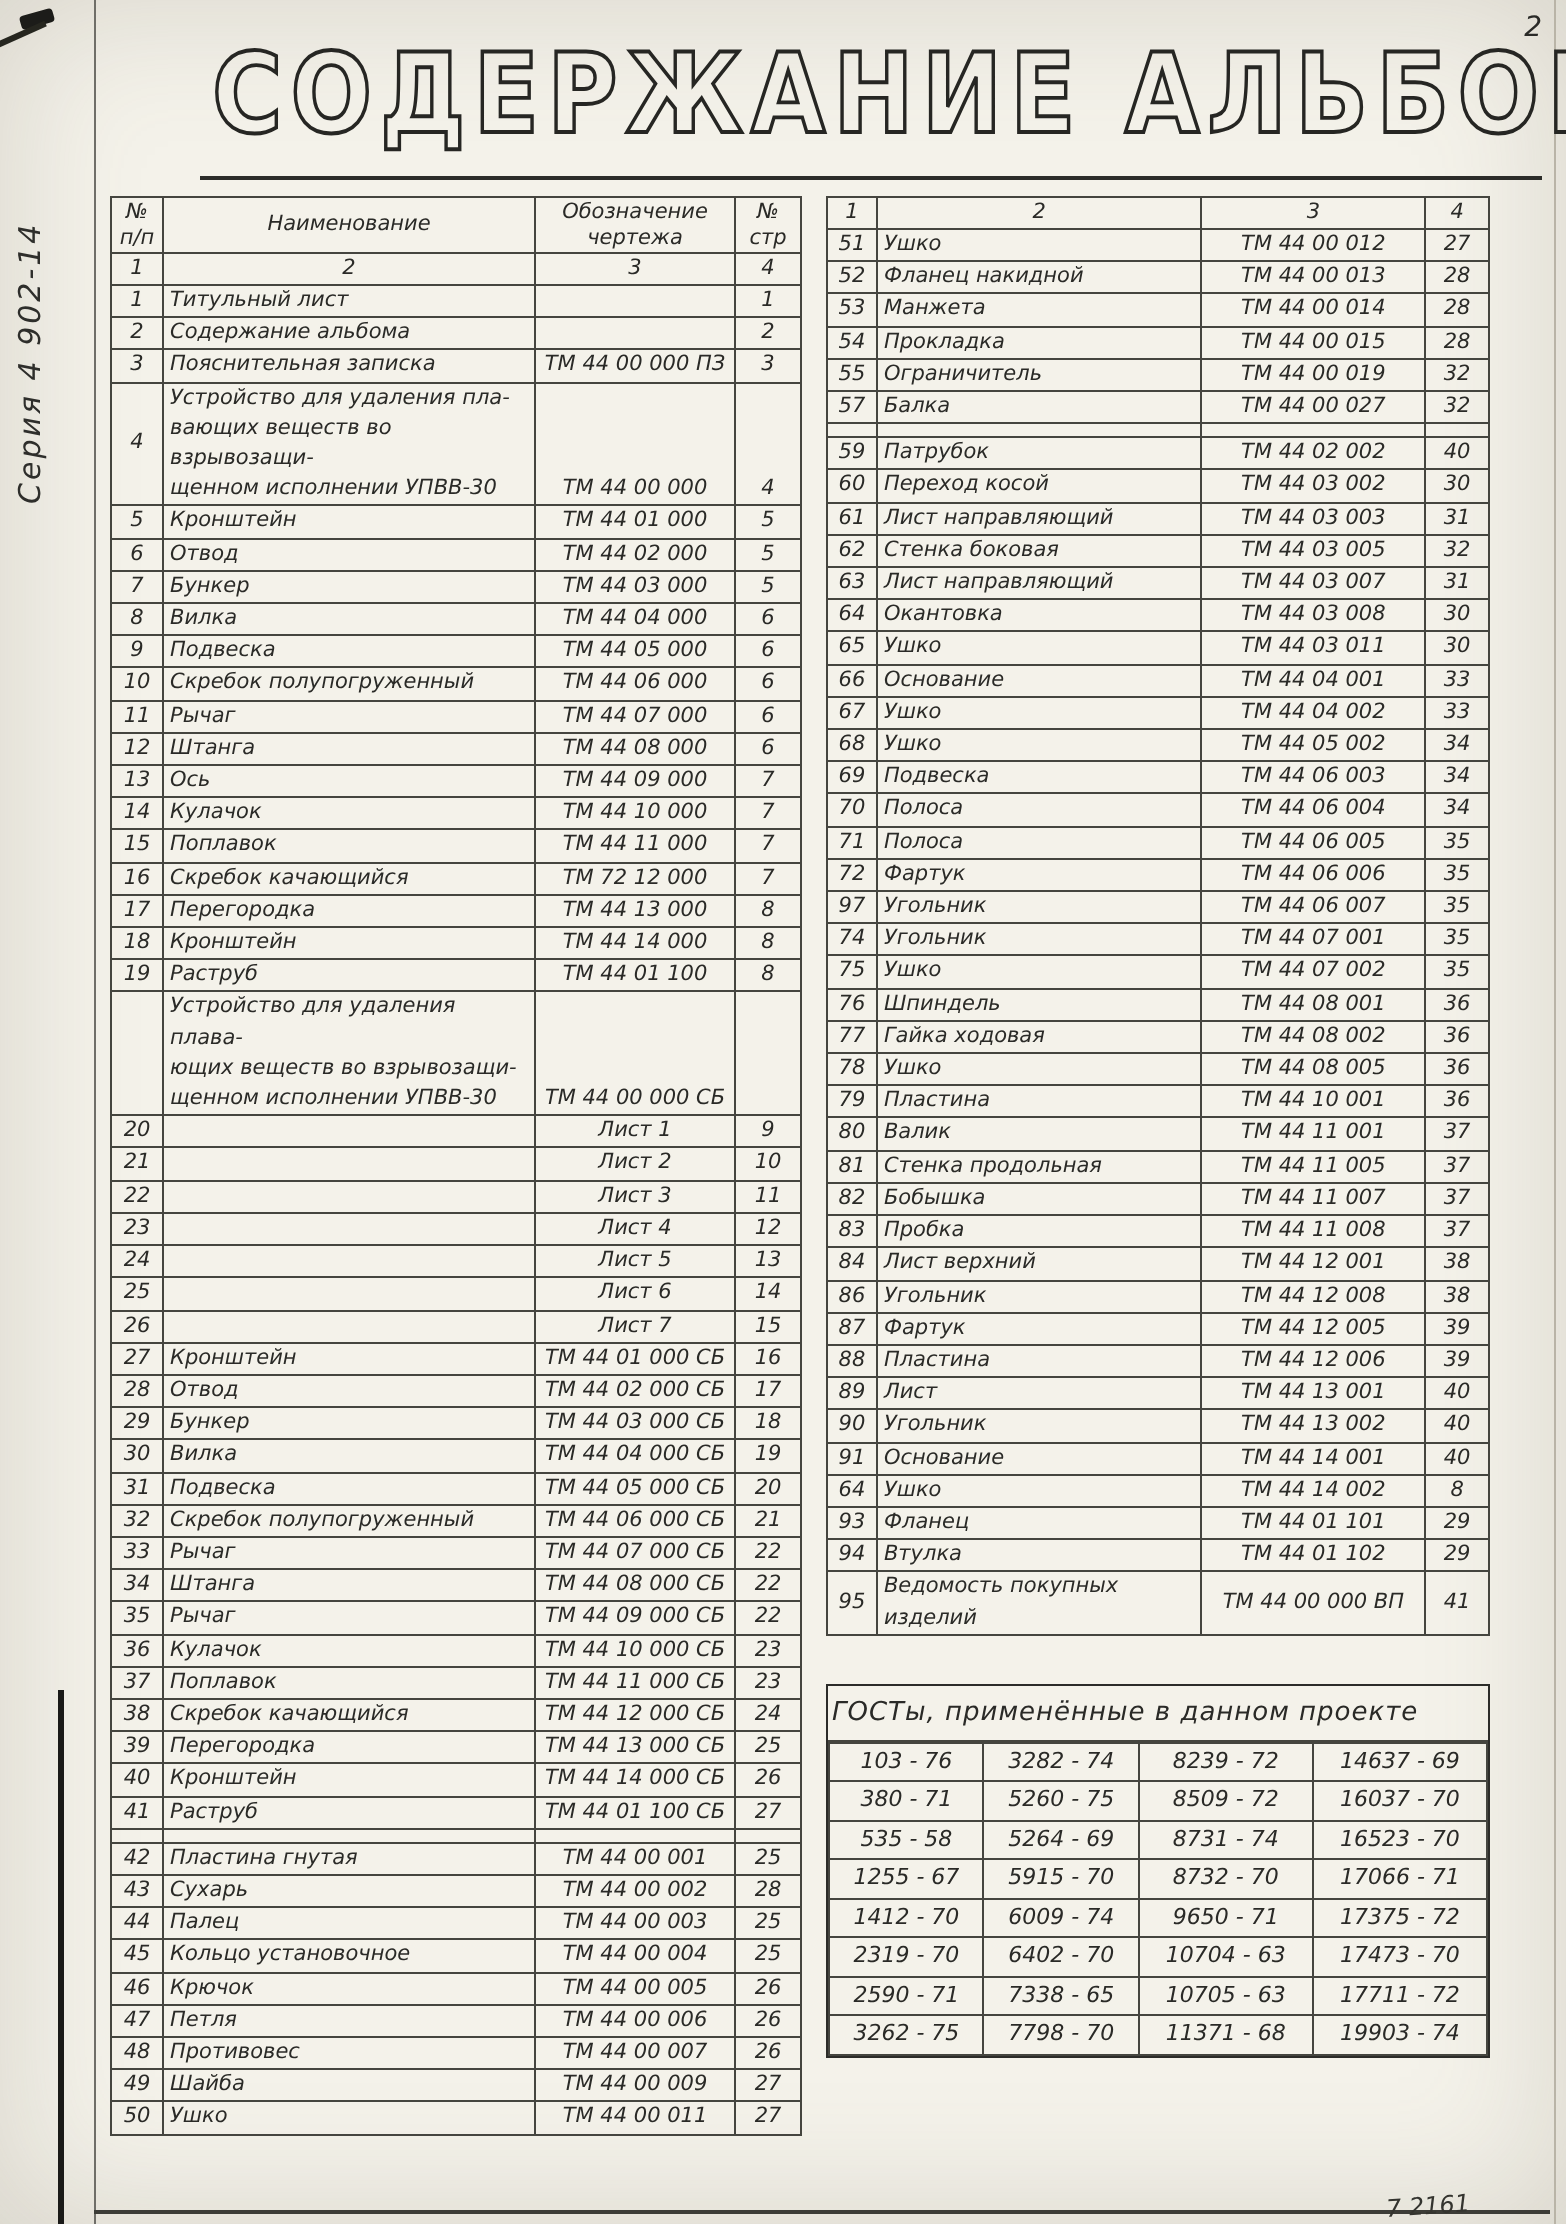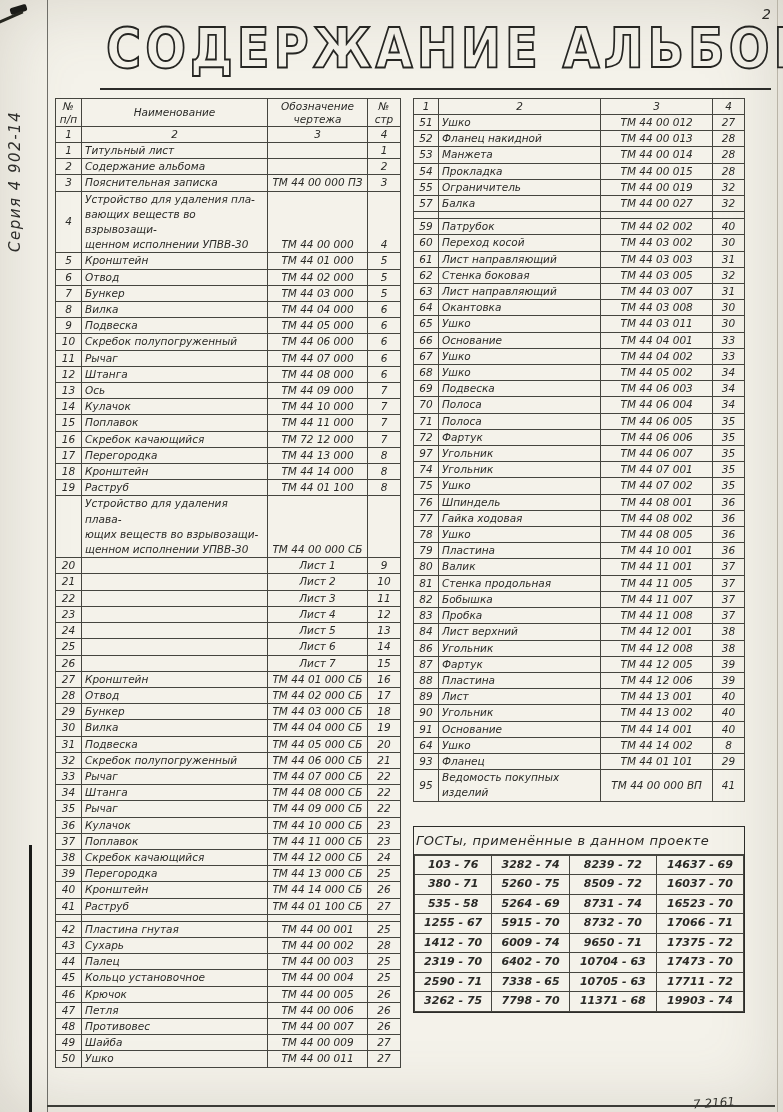--- a/index.html
+++ b/index.html
@@ -48,21 +48,21 @@
   .c-page{text-align:center;}
   tr.tall .c-code,tr.tall .c-page{vertical-align:bottom;}
   tr.gap td{height:6px;padding:0;}
 
   .right-col{display:flex;flex-direction:column;width:332px;}
   .gost-box{margin-top:24px;border:1.6px solid #2c2c29;}
   .gost-title{
     font-style:italic;font-size:13px;
     padding:6px 2px;border-bottom:1px solid #45453f;letter-spacing:.5px;
   }
-  #gost-table{border-collapse:collapse;width:100%;font-weight:bold;}
+  #gost-table{border-collapse:collapse;width:100%;}
   #gost-table td{
     border:1px solid #45453f;font-style:italic;font-size:11px;
     text-align:center;line-height:16.5px;height:16.5px;white-space:nowrap;
   }
   .footer-note{
     position:absolute;right:48px;bottom:2px;font-style:italic;font-size:12px;
     transform:rotate(-4deg);color:#34342f;
   }
 </style>
 </head>
@@ -684,20 +684,26 @@
             <tr>
               <td class="c-num">64</td>
               <td class="c-name">Ушко</td>
               <td class="c-code">ТМ 44 14 002</td>
               <td class="c-page">8</td>
             </tr>
             <tr>
               <td class="c-num">93</td>
               <td class="c-name">Фланец</td>
               <td class="c-code">ТМ 44 01 101</td>
+              <td class="c-page">29</td>
+            </tr>
+            <tr>
+              <td class="c-num">94</td>
+              <td class="c-name">Втулка</td>
+              <td class="c-code">ТМ 44 01 102</td>
               <td class="c-page">29</td>
             </tr>
             <tr>
               <td class="c-num">95</td>
               <td class="c-name">Ведомость покупных изделий</td>
               <td class="c-code">ТМ 44 00 000 ВП</td>
               <td class="c-page">41</td>
             </tr>
           </tbody>
       </table>

